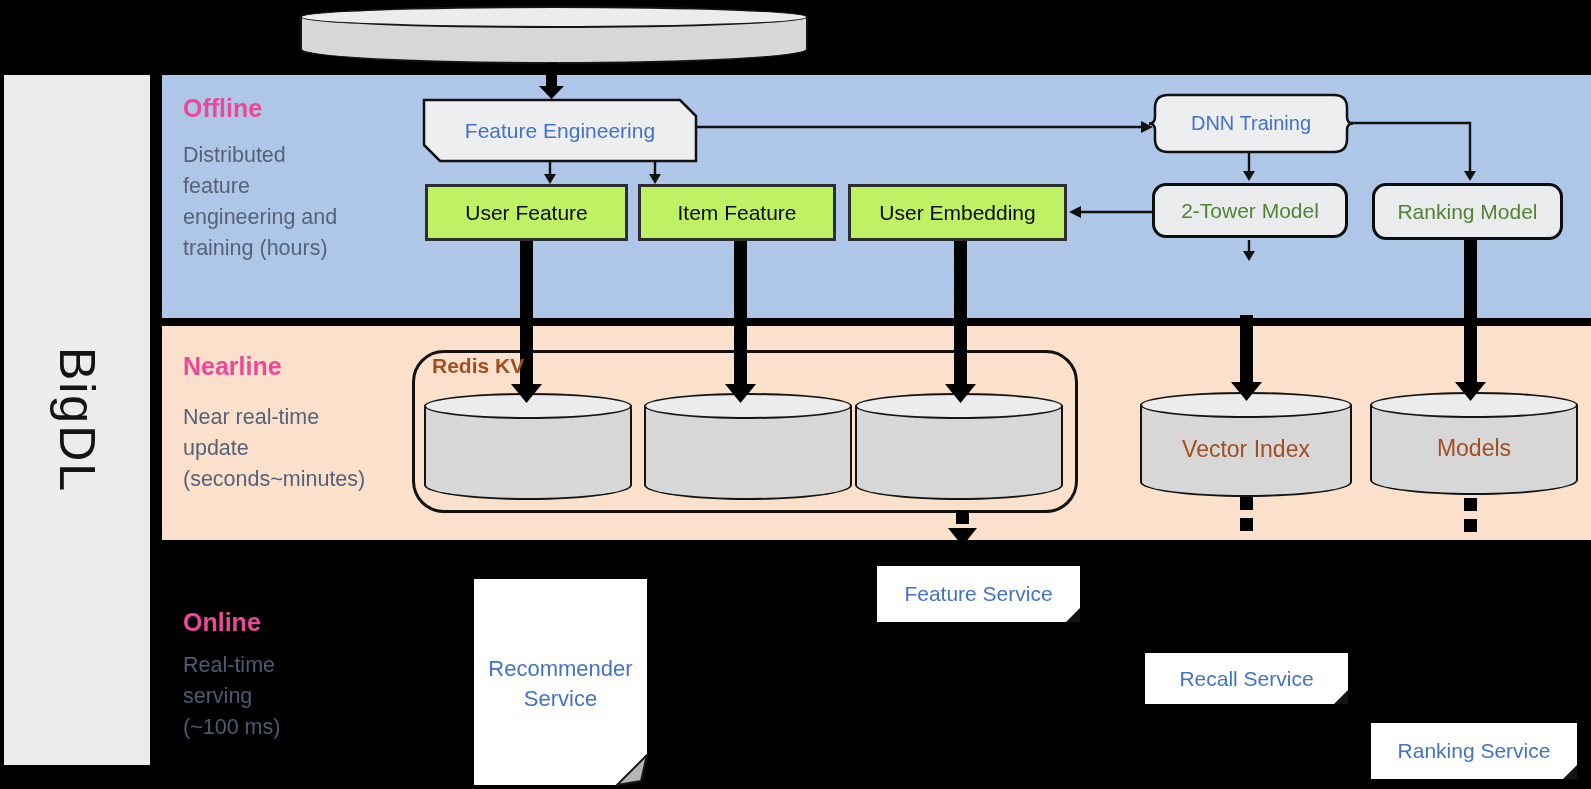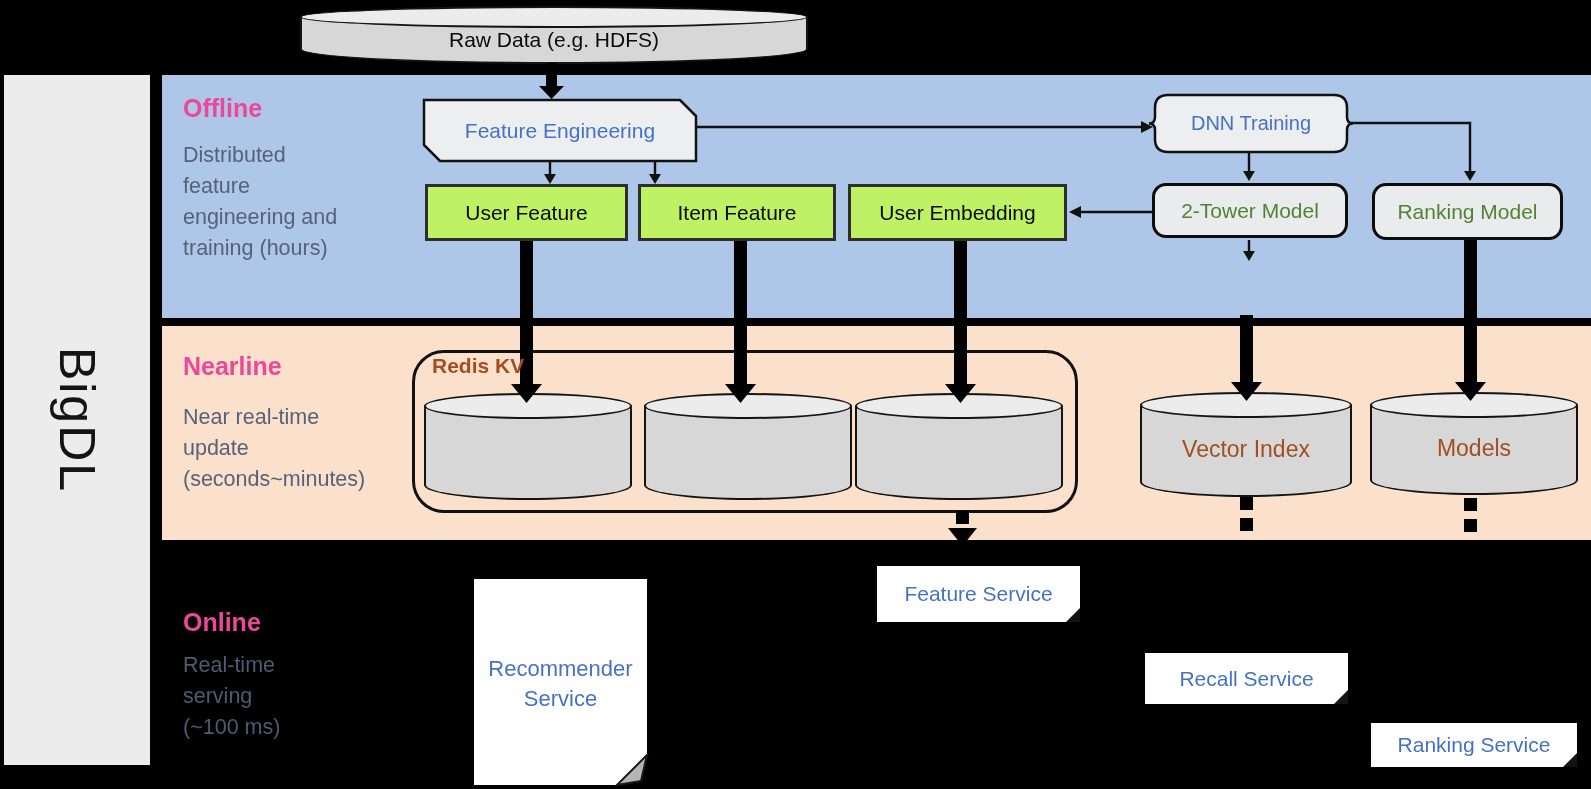--- a/index.html
+++ b/index.html
@@ -69,21 +69,20 @@
   <div class="abs lane-title" style="left:183px;top:608px;">Online</div>
   <div class="abs lane-desc" style="left:183px;top:650px;color:#4e5a70;">
     <div>Real-time</div>
     <div>serving</div>
     <div class="it">(~100 ms)</div>
   </div>
 
   <div class="abs cyl" style="left:300px;top:6px;width:508px;height:58px;">
     <div class="cbody" style="top:11px;"></div>
     <div class="ctop" style="height:22px;"></div>
-    <div class="clabel" style="top:22px;color:#0a0a0a;font-size:21px;">Raw Data (e.g. HDFS)</div>
   </div>
 
   <div class="abs" id="redis-box"></div>
   <div class="abs" id="redis-label">Redis KV</div>
 
   <div class="abs cyl" style="left:424px;top:393px;width:208px;height:107px;">
     <div class="cbody" style="top:13px;"></div>
       <div class="ctop" style="height:26px;"></div>
   </div>
   <div class="abs cyl" style="left:644px;top:393px;width:208px;height:107px;">
@@ -168,15 +167,15 @@
   <div class="abs gbox" style="left:425px;top:184px;width:203px;height:57px;">User Feature</div>
   <div class="abs gbox" style="left:638px;top:184px;width:198px;height:57px;">Item Feature</div>
   <div class="abs gbox" style="left:848px;top:184px;width:219px;height:57px;">User Embedding</div>
 
   <div class="abs rbox" style="left:1152px;top:183px;width:196px;height:55px;">2-Tower Model</div>
   <div class="abs rbox" style="left:1372px;top:183px;width:191px;height:57px;">Ranking Model</div>
 
   <div class="abs" id="doc-label" style="position:absolute;z-index:6;display:flex;align-items:center;justify-content:center;text-align:center;color:#4472c4;">Recommender Service</div>
   <div class="abs sbox" style="left:877px;top:566px;width:203px;height:56px;">Feature Service</div>
   <div class="abs sbox" style="left:1145px;top:653px;width:203px;height:51px;">Recall Service</div>
-  <div class="abs sbox" style="left:1371px;top:723px;width:206px;height:44px;">Ranking Service</div>
+  <div class="abs sbox" style="left:1371px;top:723px;width:206px;height:56px;">Ranking Service</div>
 
 </div>
 
 </body></html>

